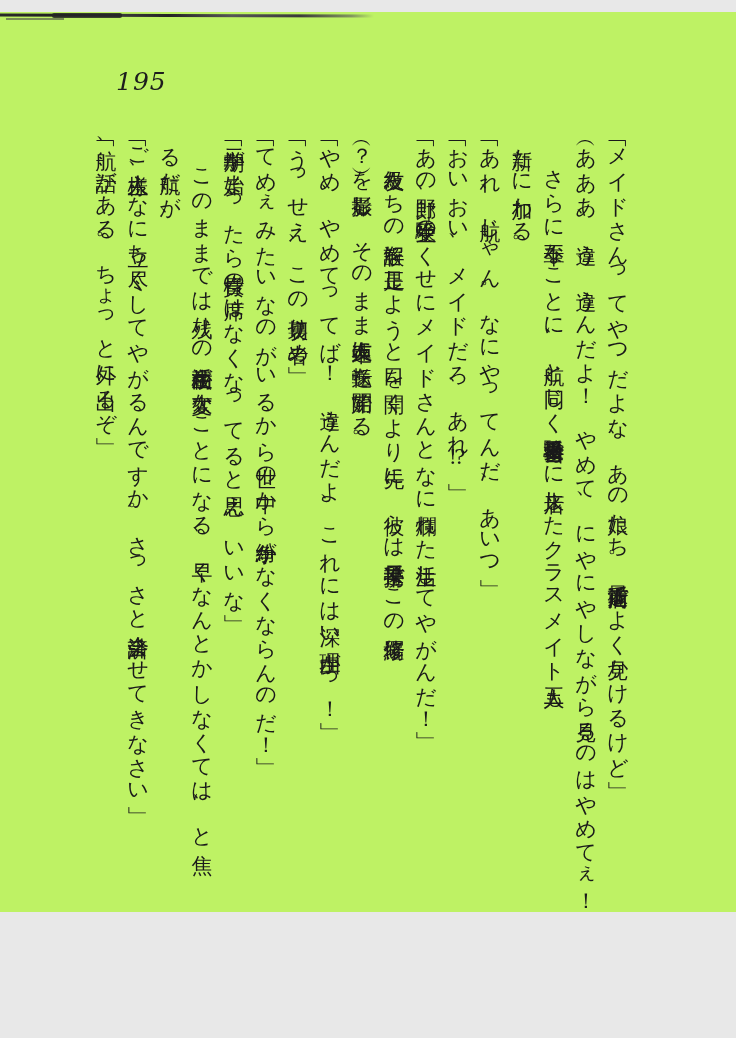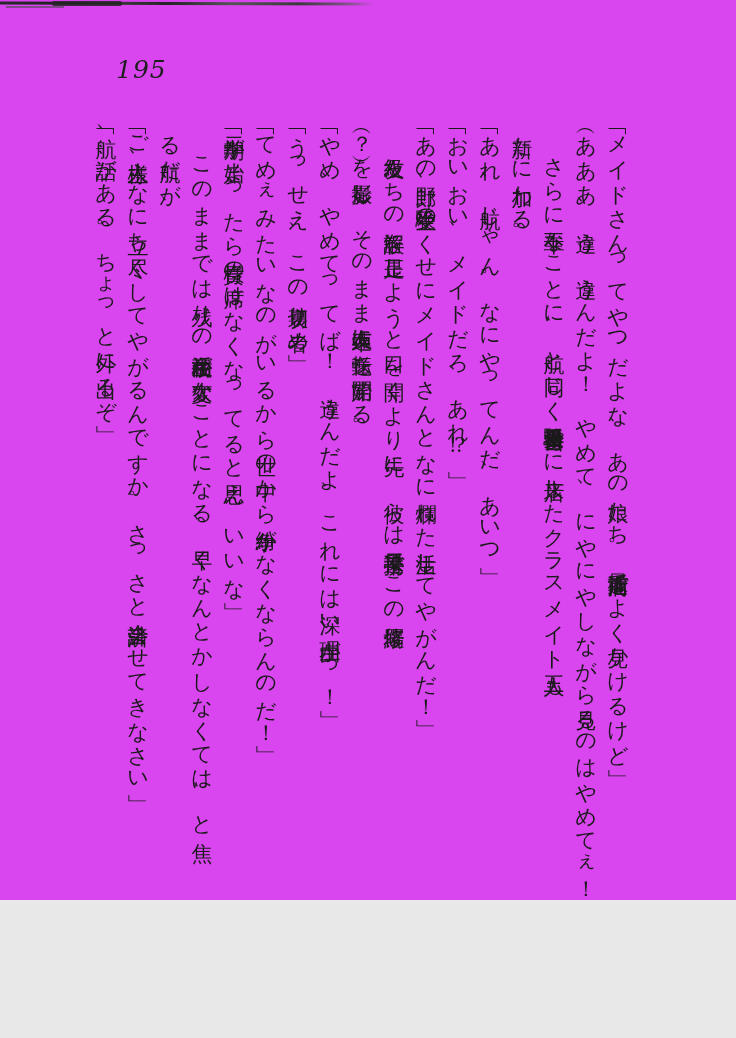--- a/index.html
+++ b/index.html
@@ -4,22 +4,22 @@
 <style>
   html, body {
     margin: 0;
     padding: 0;
     background: #e8e8e8;
   }
   .paper {
     position: relative;
     width: 736px;
     height: 900px;
-    margin: 0 auto;
-    background: #d946ef;
+    margin: 12px auto;
+    background: #bef264;
     overflow: hidden;
     font-family: "DejaVu Serif", "Liberation Serif", serif;
   }
   
   .scan-line {
     position: absolute;
     top: 2px;
     left: 0;
     width: 374px;
     height: 3px;

